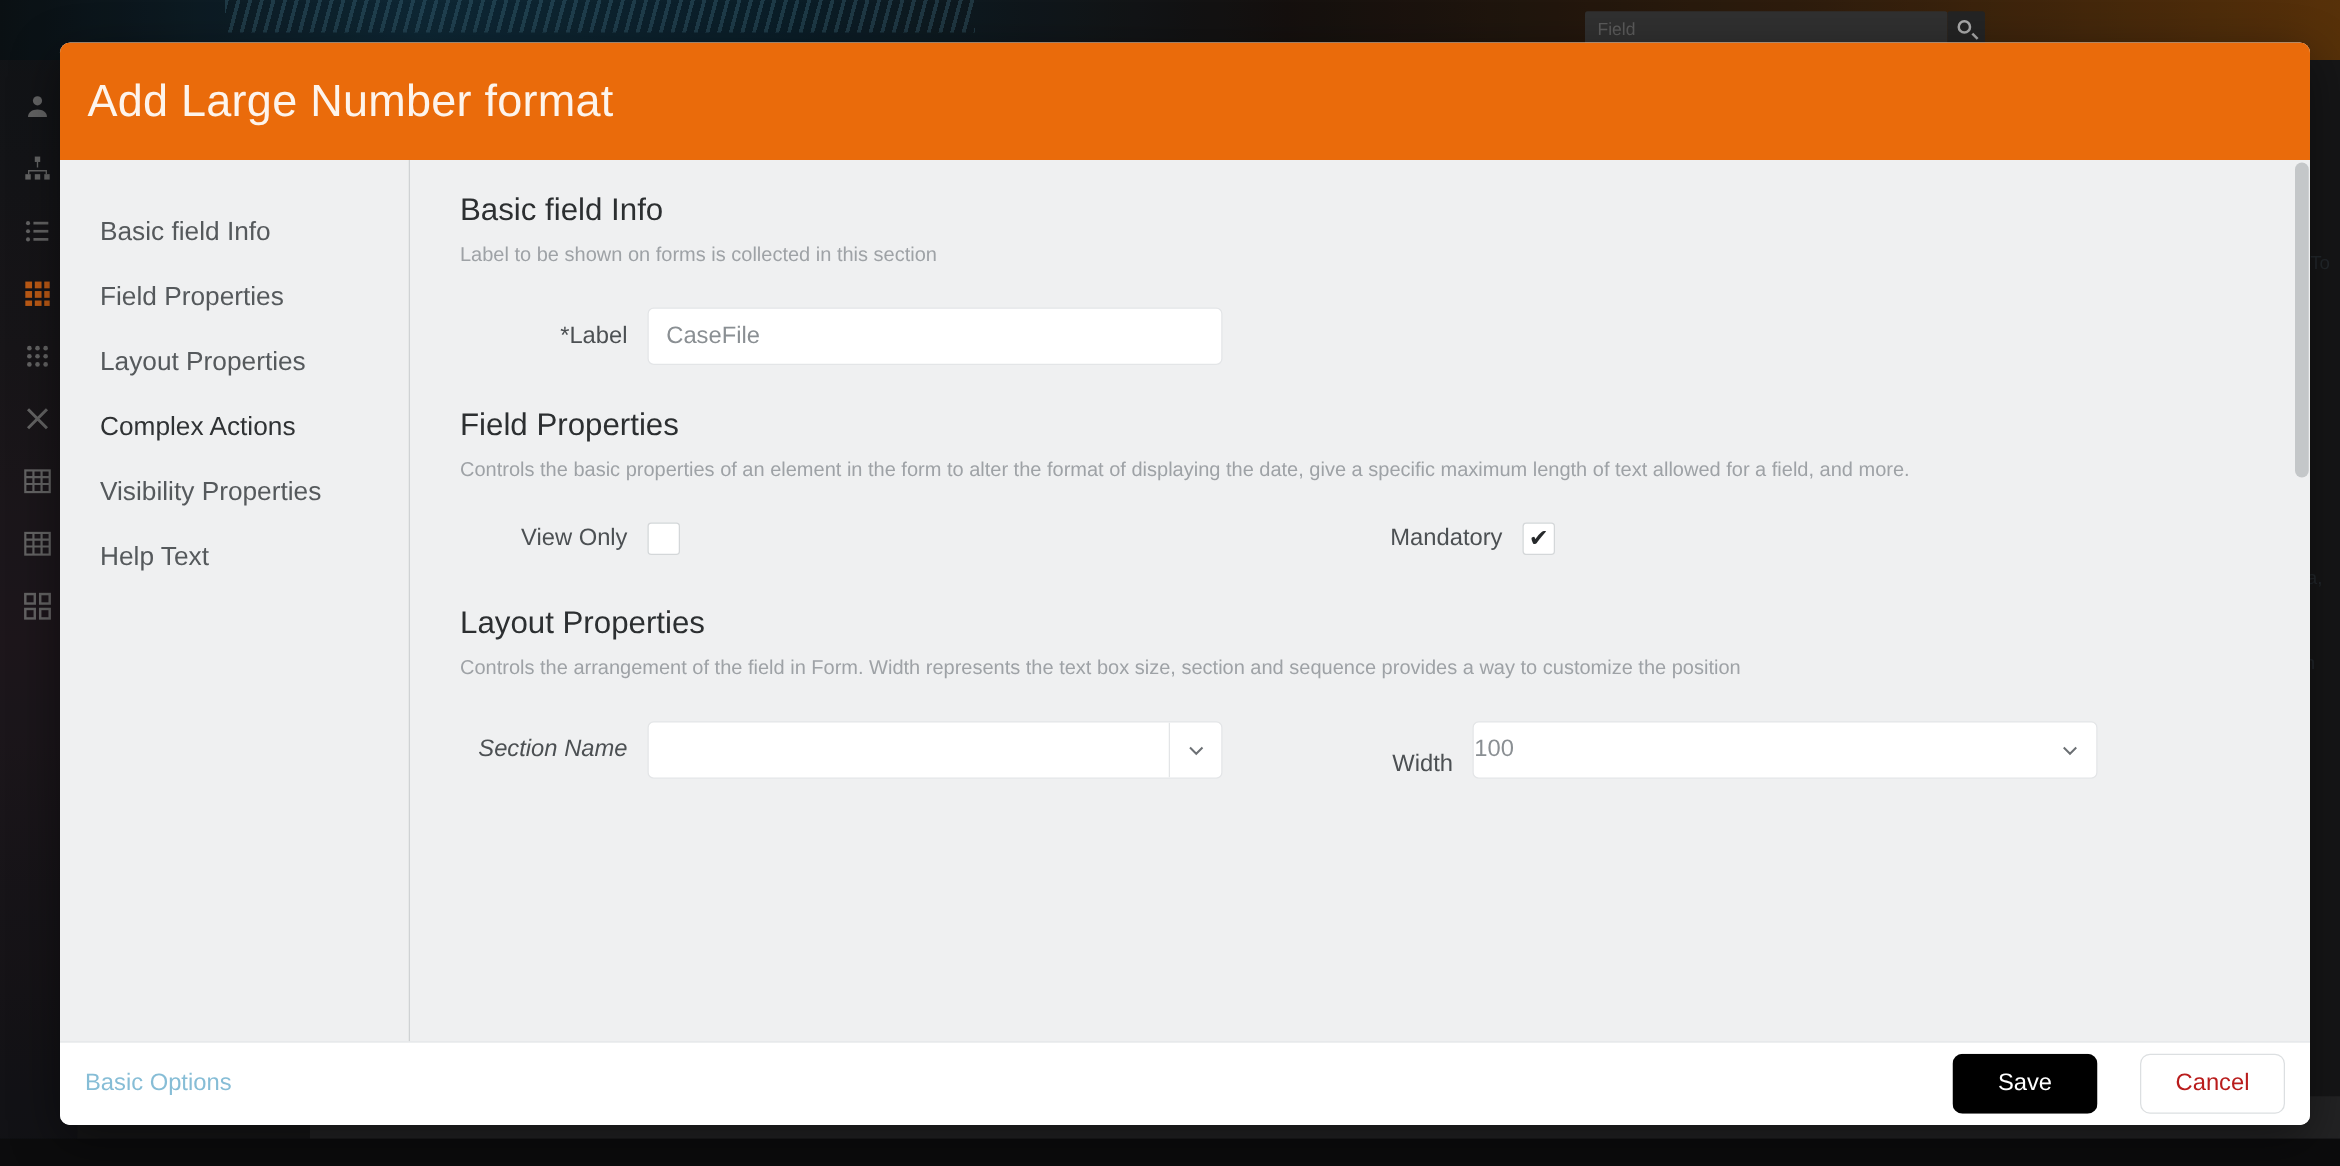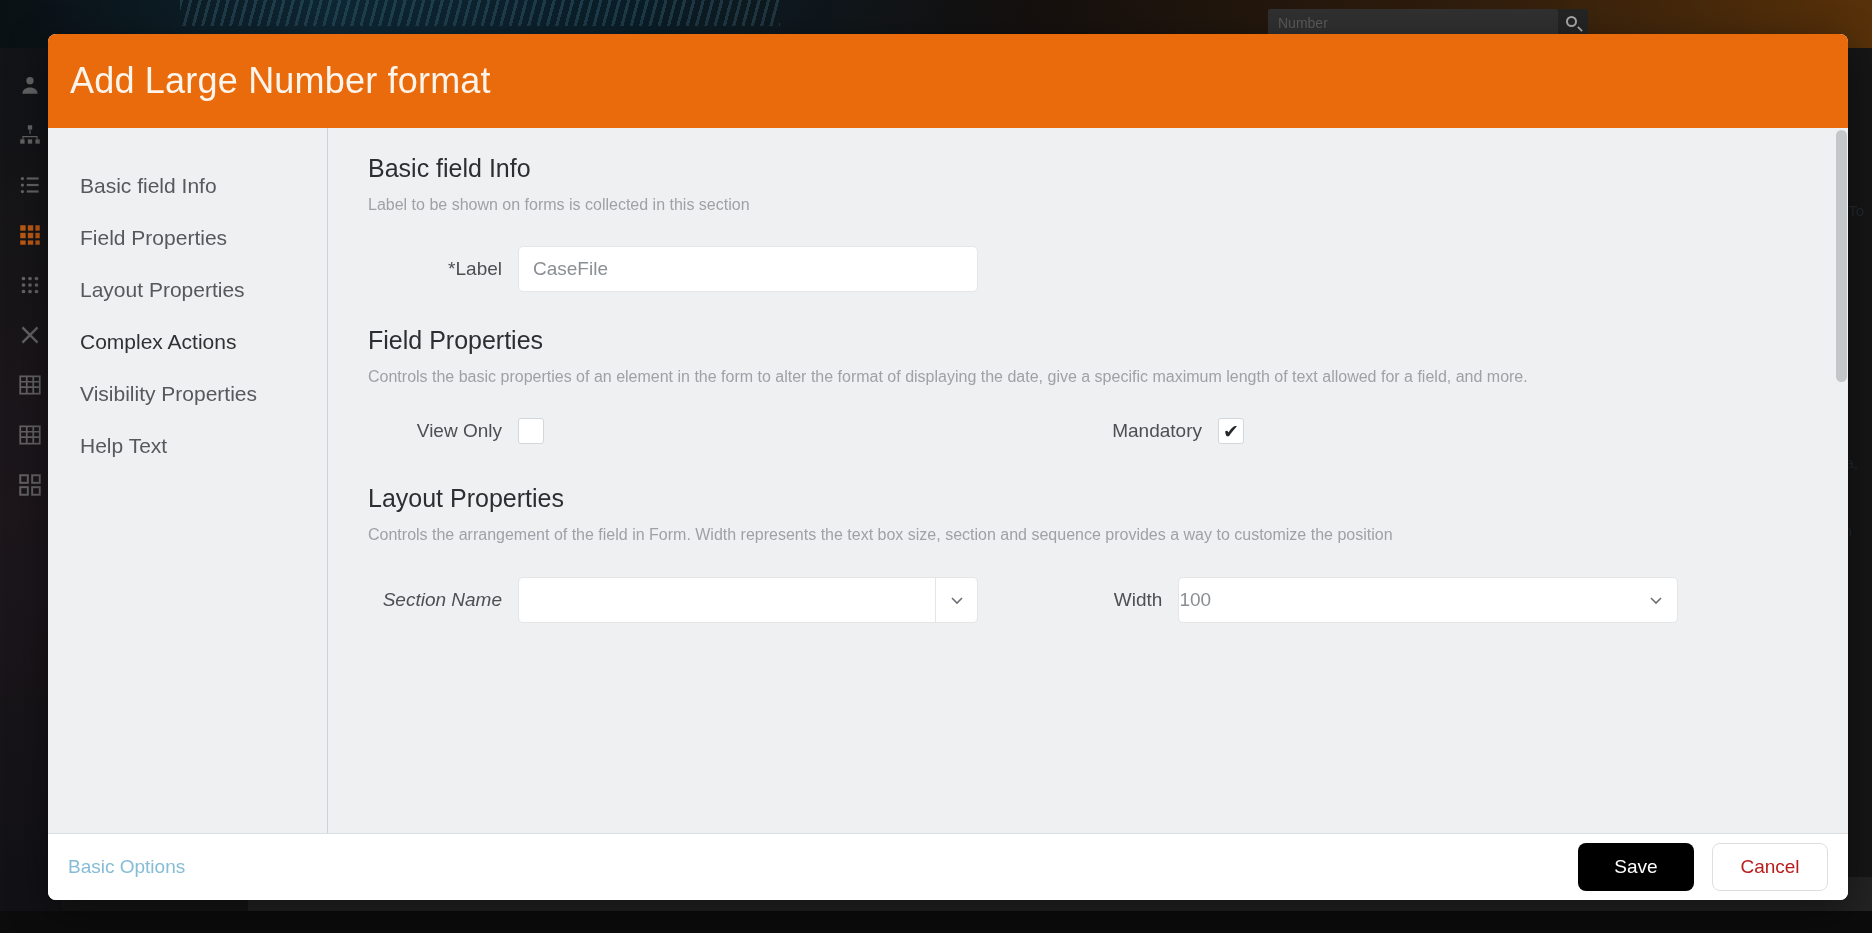--- a/index.html
+++ b/index.html
@@ -181,21 +181,21 @@
   .field-row {
     display: flex;
     align-items: center;
     margin-top: 30px;
   }
   .field-cell {
     display: flex;
     align-items: center;
     width: 700px;
   }
-  .field-cell.wide { width: 760px; }
+  .field-cell.wide { width: 760px; align-items: flex-end; }
 
   .field-label {
     font-size: 19px;
     color: #4c5053;
     text-align: right;
     padding-right: 16px;
     white-space: nowrap;
   }
   .field-label.w-lbl { width: 150px; }
   .field-label.w-sec { width: 150px; font-style: italic; }
@@ -290,21 +290,21 @@
   }
   #basic-options-link {
     font-size: 19px;
     color: #86bdd6;
     cursor: pointer;
   }
   #footer-actions {
     margin-left: auto;
     display: flex;
     align-items: center;
-    gap: 18px;
+    gap: 34px;
   }
   .btn {
     height: 48px;
     min-width: 116px;
     border-radius: 8px;
     font-size: 19px;
     font-family: inherit;
     cursor: pointer;
     border: 1px solid transparent;
   }
@@ -398,21 +398,21 @@
           <rect x="14" y="14" width="7" height="7"></rect>
         </svg>
     </div>
   </div>
 
   <div id="bg-topbar">
     <div id="bg-topbar-sheen"></div>
   </div>
 
   <div id="bg-search">
-    <span id="bg-search-text">Number</span>
+    <span id="bg-search-text">Field</span>
   </div>
   <div id="bg-search-btn">
     <span class="mag"></span>
       <span class="mag-handle"></span>
   </div>
 
   <div id="bg-right-text">
     <span class="bg-frag" style="top:152px; right:8px;">c,To</span>
     <span class="bg-frag" style="top:404px; right:14px;">nia,</span>
     <span class="bg-frag" style="top:472px; right:20px;">Am</span>

